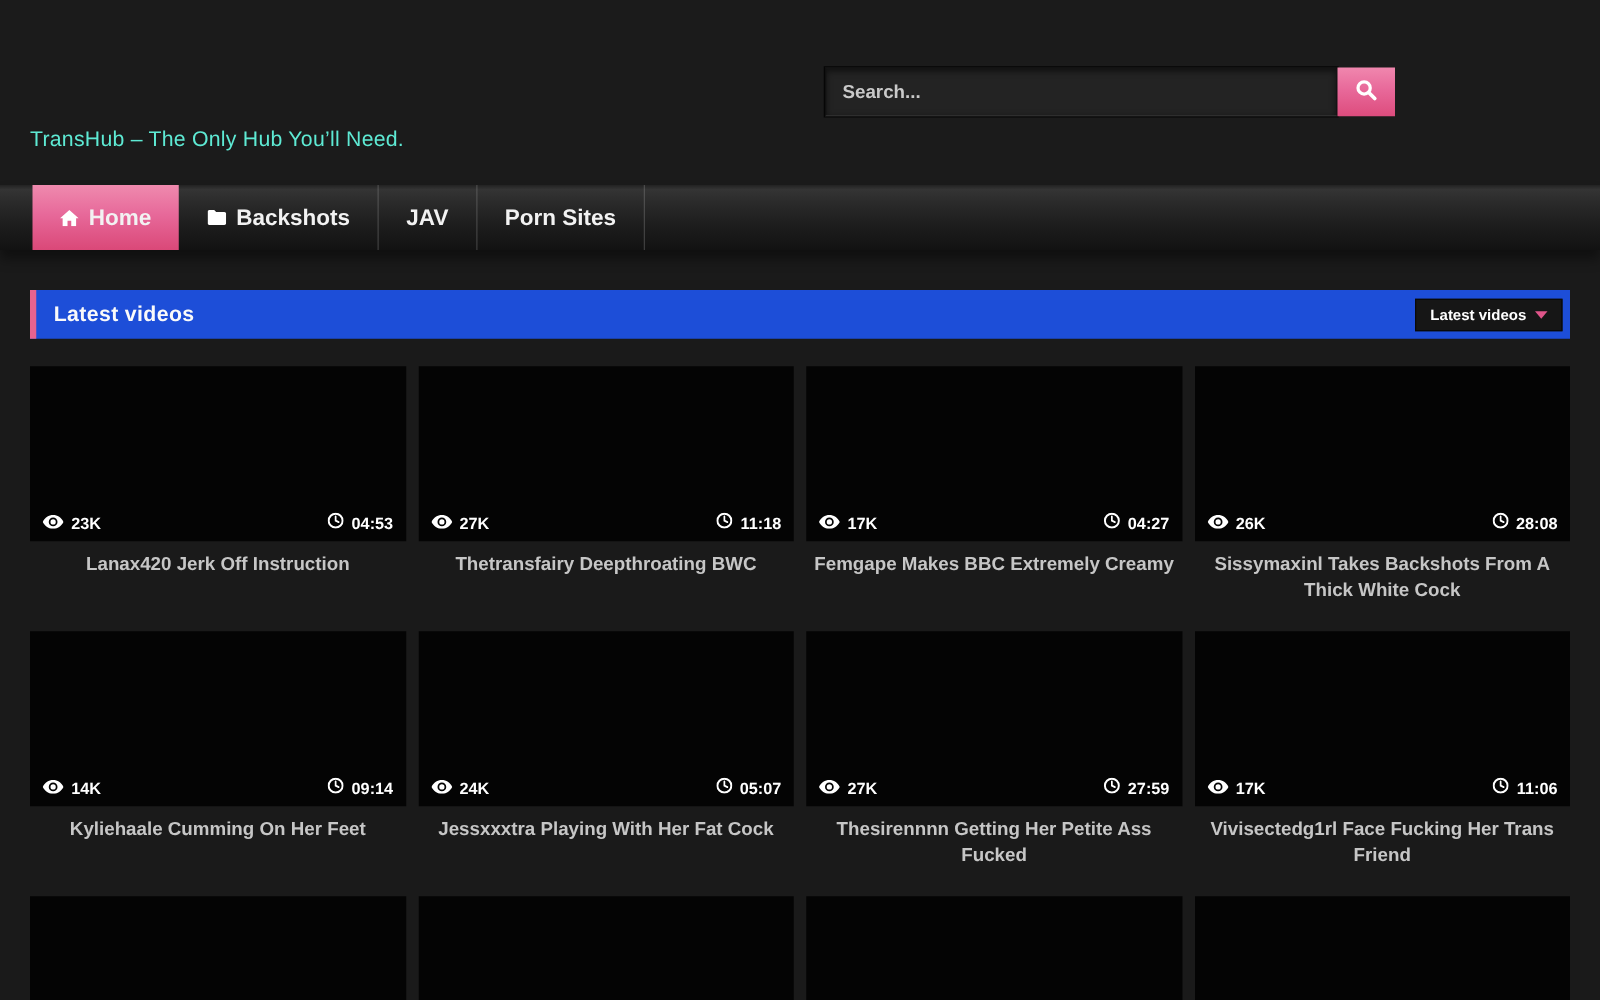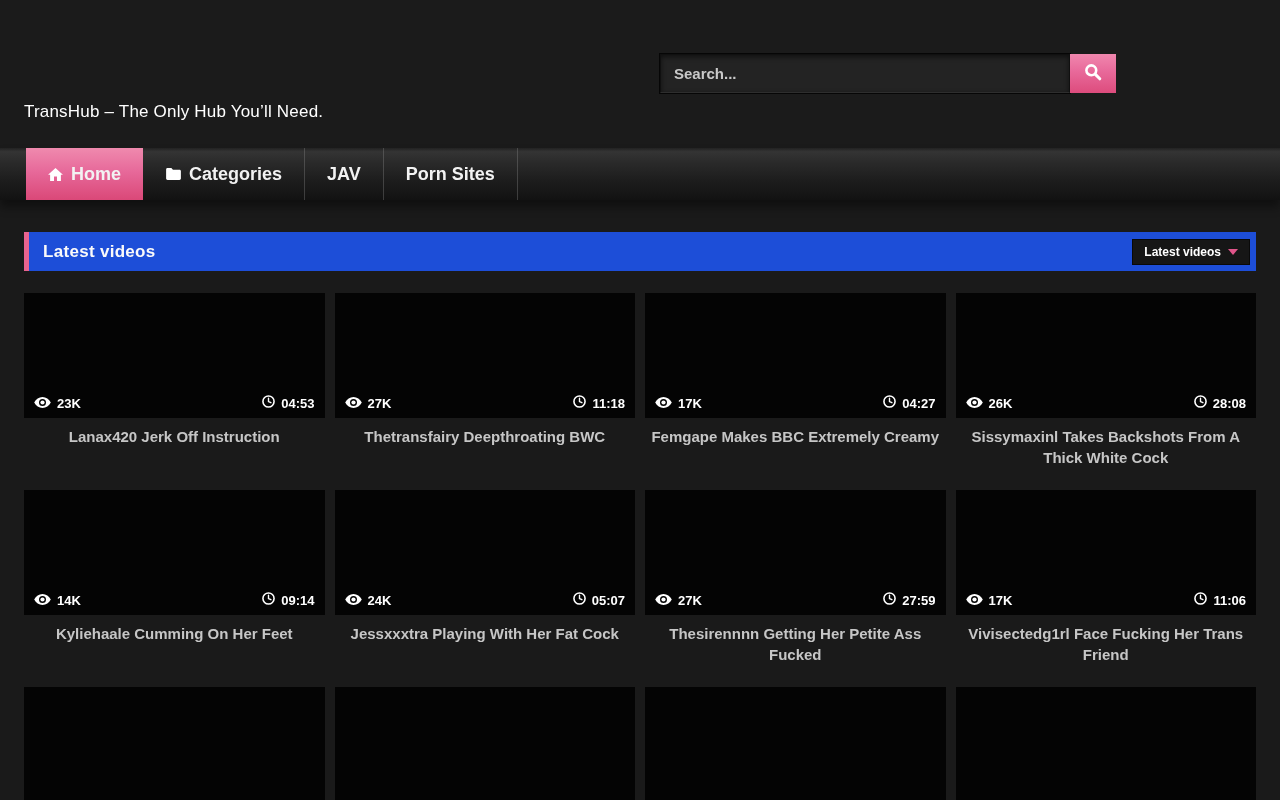--- a/index.html
+++ b/index.html
@@ -21,21 +21,21 @@
     color: #dcdcdc; font-weight: bold; font-size: 15px;
     padding: 0 13px; outline: none;
     font-family: "Liberation Sans", "DejaVu Sans", sans-serif;
   }
   .search-input::placeholder { color: #c9c9c9; opacity: 1; }
   .search-btn {
     width: 46px; height: 39px; border: none; cursor: pointer;
     background: linear-gradient(180deg, #f087ae 0%, #e8699a 45%, #dd4c7d 100%);
     display: flex; align-items: center; justify-content: center;
   }
-  .tagline { position: absolute; left: 24px; top: 102px; font-size: 17px; color: #ffffff; letter-spacing: .2px; }
+  .tagline { position: absolute; left: 24px; top: 102px; font-size: 17px; color: #5eead4; letter-spacing: .2px; }
 
   
   .main-nav {
     height: 52px; display: flex; align-items: stretch; padding-left: 26px;
     background: linear-gradient(180deg, #222 0%, #343434 7%, #2a2a2a 28%, #1d1d1d 62%, #121212 100%);
     box-shadow: 0 7px 9px rgba(0,0,0,.4);
     position: relative; z-index: 2;
   }
   .nav-tab {
     display: flex; align-items: center; gap: 8px;
@@ -71,21 +71,21 @@
     border-top: 6px solid #e0558a;
   }
 
   
   .video-grid {
     margin-top: 22px;
     display: grid; grid-template-columns: repeat(4, 1fr);
     column-gap: 10px; row-gap: 20px;
   }
   .card { cursor: pointer; }
-  .thumb { position: relative; height: 125px; background: #040404; }
+  .thumb { position: relative; height: 140px; background: #040404; }
   .stats {
     position: absolute; left: 0; right: 0; bottom: 0;
     display: flex; justify-content: space-between; align-items: center;
     padding: 6px 10px 7px; color: #fff; font-size: 13px; font-weight: bold;
   }
   .stat { display: flex; align-items: center; gap: 6px; }
   .card-title {
     margin-top: 8px; min-height: 44px; padding: 0 6px;
     text-align: center; color: #c6c6c6; font-size: 15px; line-height: 21px; font-weight: bold;
   }
@@ -116,21 +116,21 @@
         </svg>
       </span>
       <span>Home</span>
     </a>
     <a class="nav-tab">
       <span class="nav-icon">
         <svg width="15" height="12" viewBox="0 0 16 13">
           <path fill="#fff" d="M0 1.5C0 .7.7 0 1.5 0h4.2L7.4 1.8h7.1c.8 0 1.5.7 1.5 1.5v8.2c0 .8-.7 1.5-1.5 1.5h-13C.7 13 0 12.3 0 11.5v-10z"></path>
         </svg>
       </span>
-      <span>Categories</span>
+      <span>Backshots</span>
     </a>
     <a class="nav-tab">
       <span>JAV</span>
     </a>
     <a class="nav-tab">
       <span>Porn Sites</span>
     </a>
   </nav>
 
 <main class="content">

